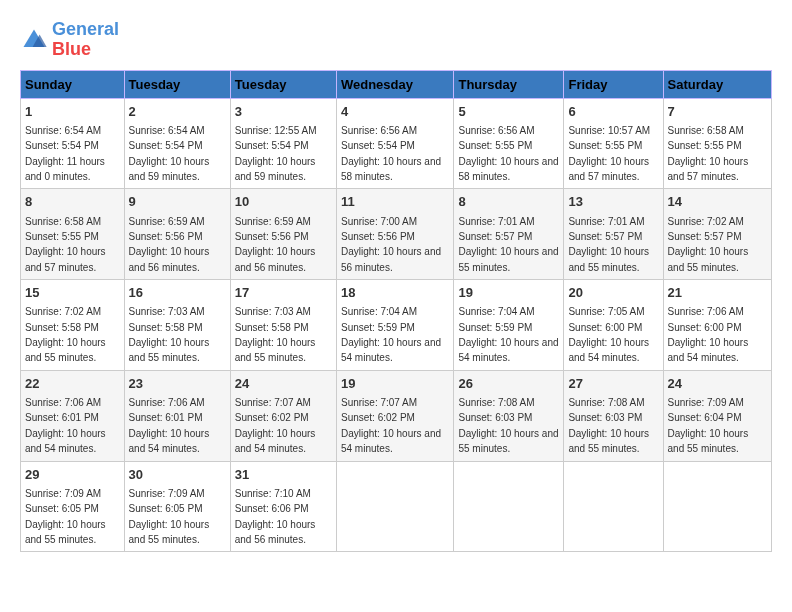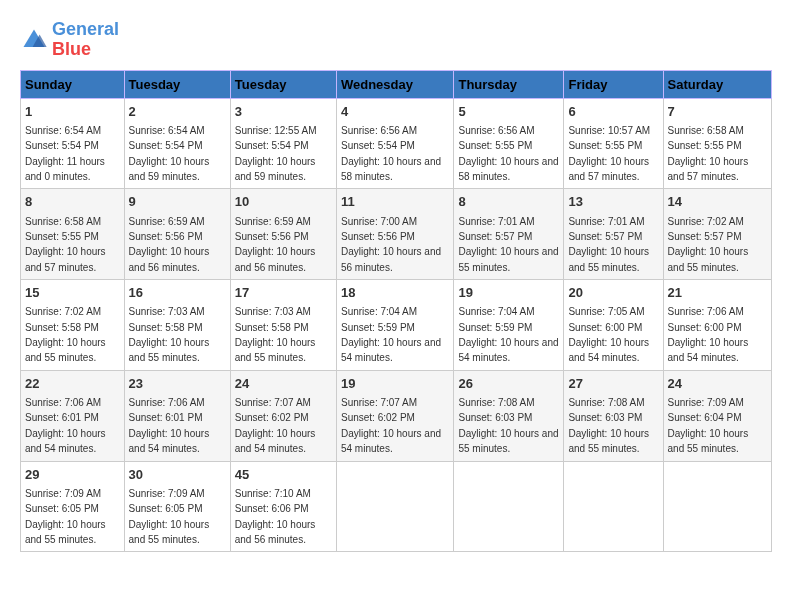--- a/index.html
+++ b/index.html
@@ -243,21 +243,21 @@
       </tr>
       <tr>
         <td><span class="day-number">29</span>
 <span class="day-info">Sunrise: 7:09 AM</span><br>
 <span class="day-info">Sunset: 6:05 PM</span><br>
 <span class="day-info">Daylight: 10 hours and 55 minutes.</span></td>
         <td><span class="day-number">30</span>
 <span class="day-info">Sunrise: 7:09 AM</span><br>
 <span class="day-info">Sunset: 6:05 PM</span><br>
 <span class="day-info">Daylight: 10 hours and 55 minutes.</span></td>
-        <td><span class="day-number">45</span>
+        <td><span class="day-number">31</span>
 <span class="day-info">Sunrise: 7:10 AM</span><br>
 <span class="day-info">Sunset: 6:06 PM</span><br>
 <span class="day-info">Daylight: 10 hours and 56 minutes.</span></td>
         <td class="empty-cell"></td>
         <td class="empty-cell"></td>
         <td class="empty-cell"></td>
         <td class="empty-cell"></td>
       </tr>
     </tbody>
 </table>

